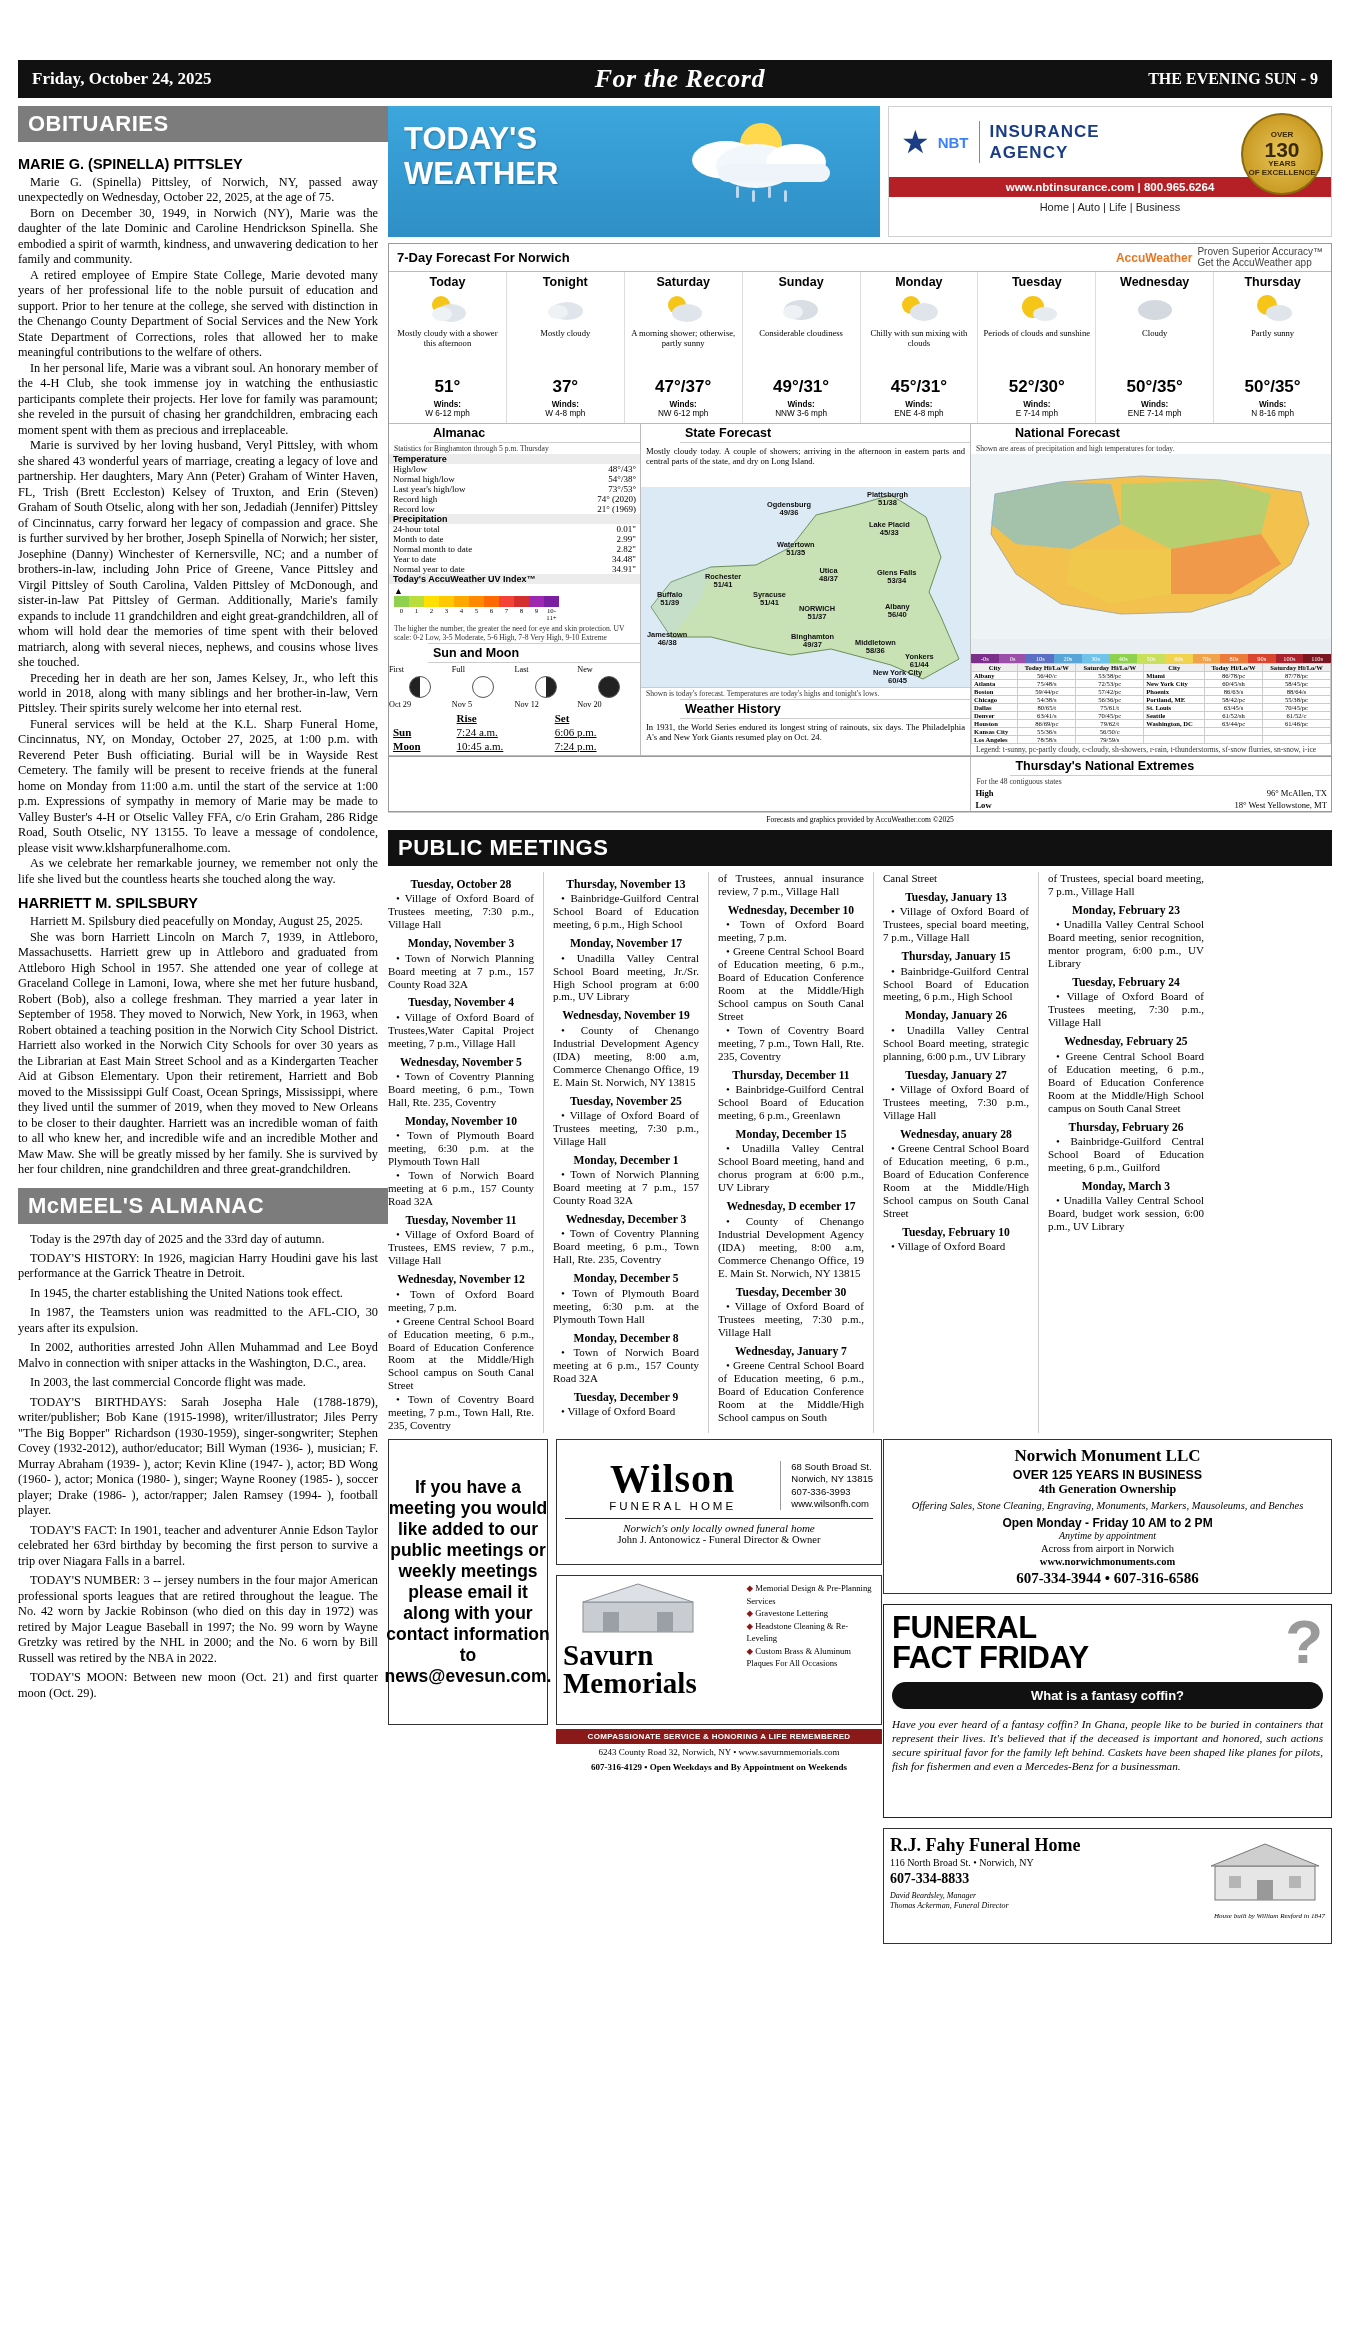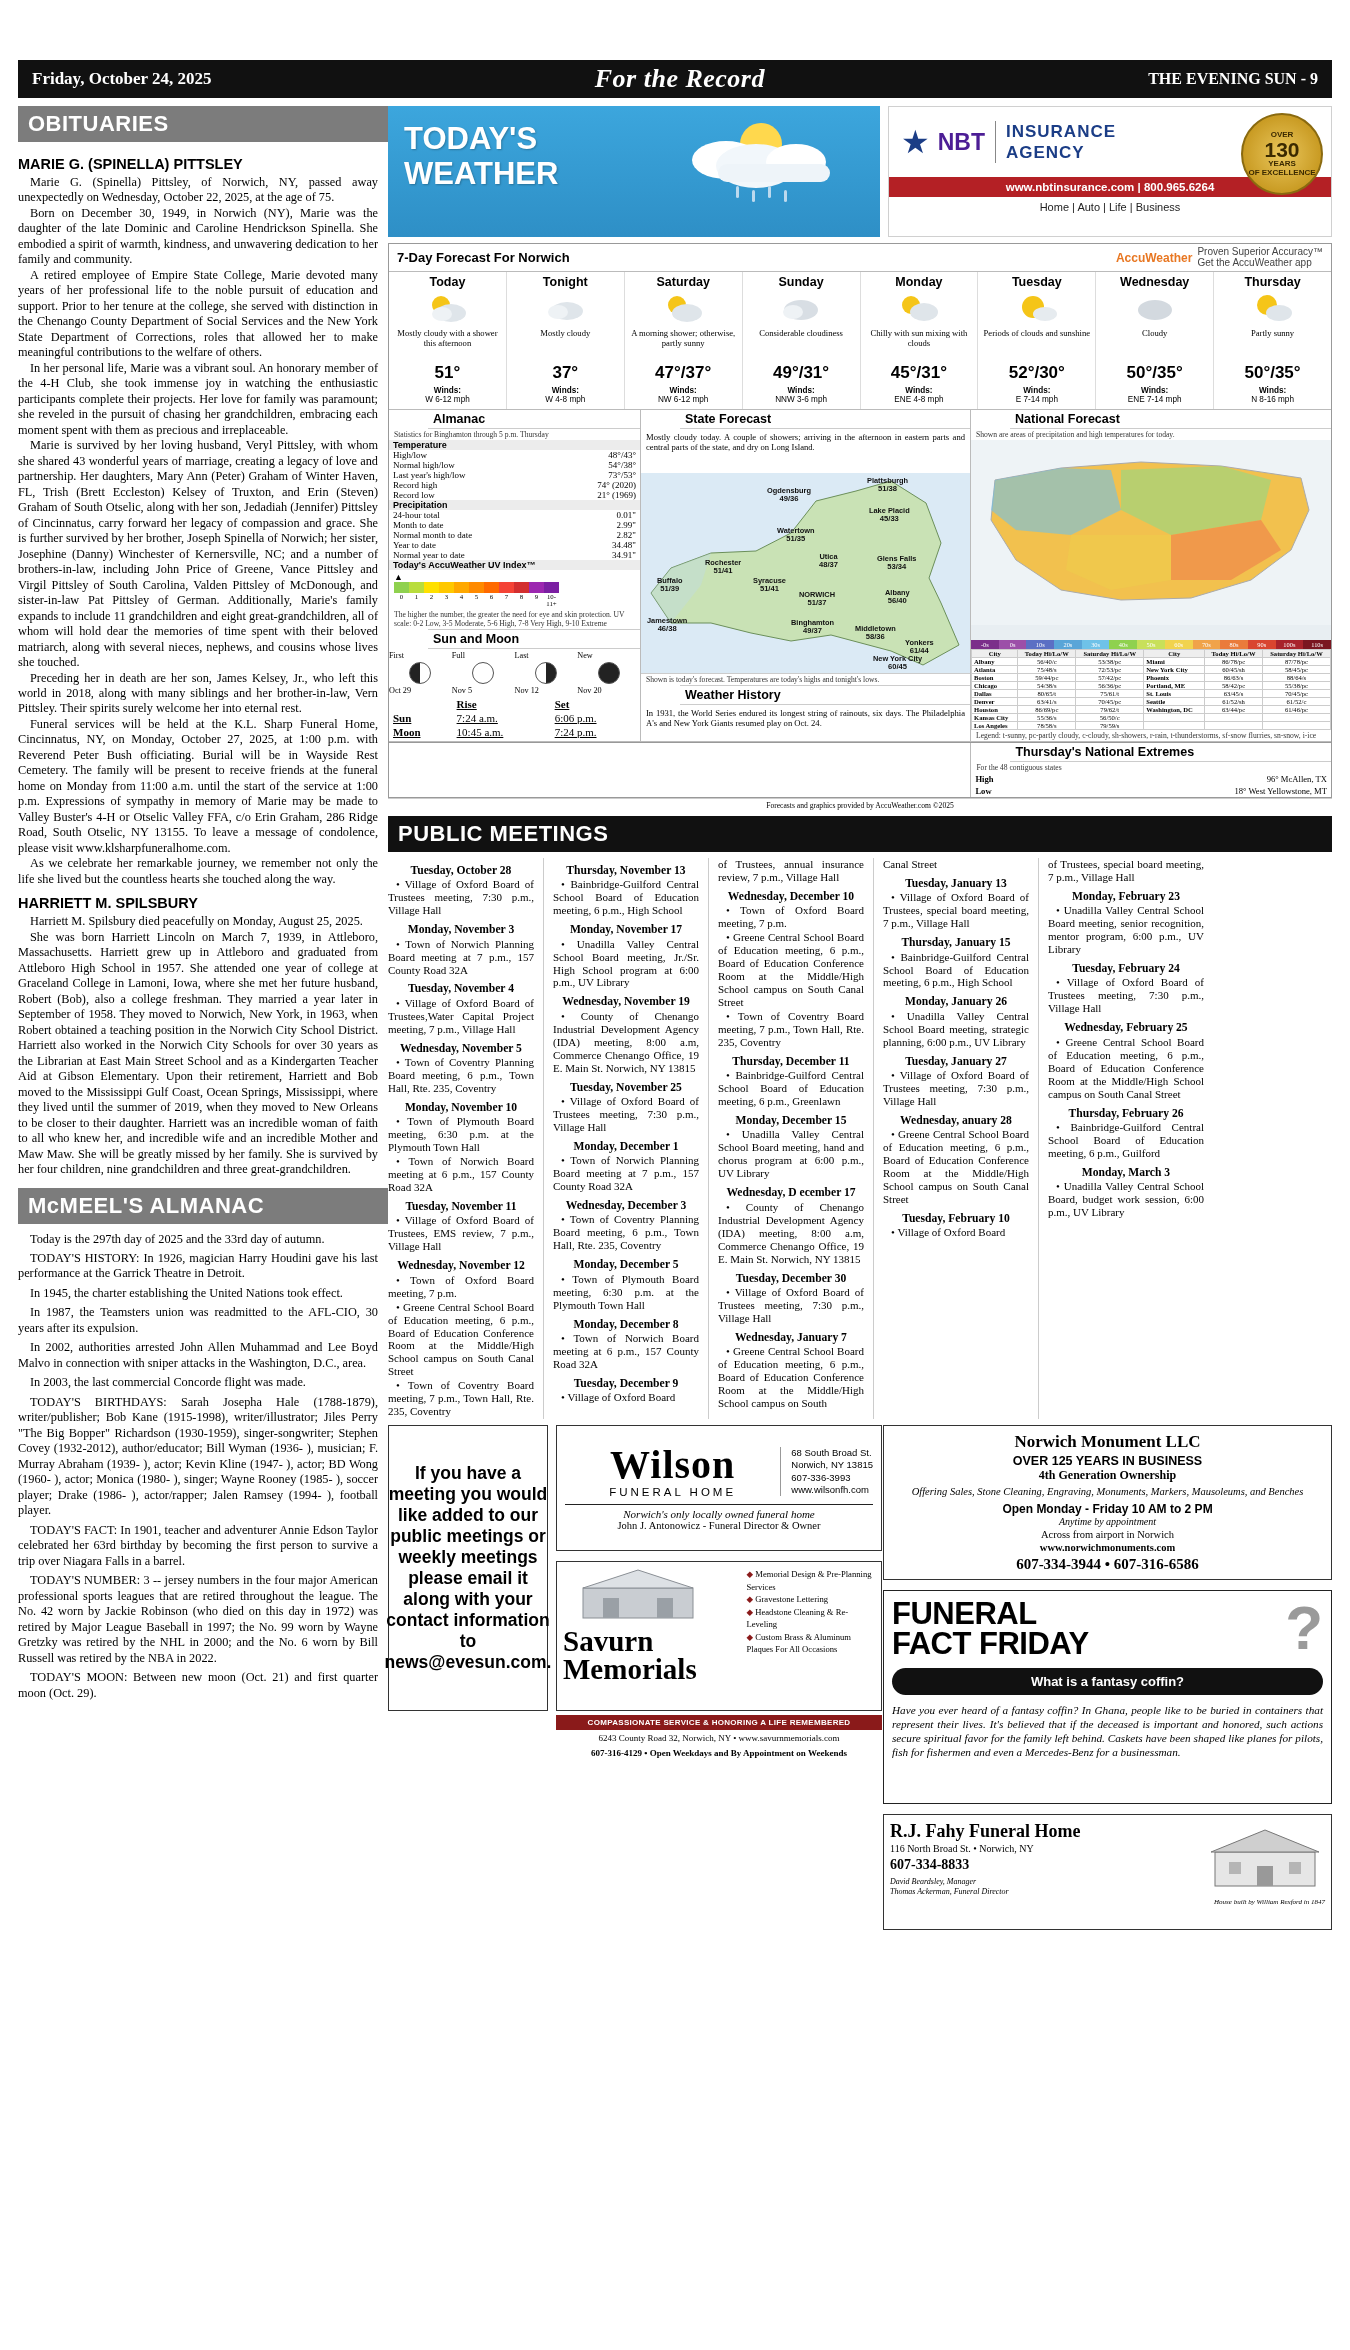--- a/index.html
+++ b/index.html
@@ -47,21 +47,21 @@
   .wx-header .t{font-family:"Liberation Sans",sans-serif;font-weight:bold;font-size:13px;}
   .wx-header .acc{font-family:"Liberation Sans",sans-serif;font-size:10px;color:#444;display:flex;align-items:center;gap:5px;}
   .acc-logo{font-weight:bold;color:#e87722;font-size:12px;}
 
   .days{display:flex;border-bottom:1px solid #bbb;}
   .day{flex:1;border-right:1px solid #ddd;text-align:center;padding:3px 2px 5px 2px;box-sizing:border-box;}
   .day:last-child{border-right:none;}
   .day .dn{font-family:"Liberation Sans",sans-serif;font-weight:bold;font-size:12.5px;}
   .day .ico{height:40px;display:flex;align-items:center;justify-content:center;}
   .day .desc{font-size:8.6px;line-height:1.12;min-height:32px;padding:0 3px;}
-  .day .tmp{font-family:"Liberation Sans",sans-serif;font-weight:bold;font-size:17px;margin-top:2px;}
+  .day .tmp{font-family:"Liberation Sans",sans-serif;font-weight:bold;font-size:17px;margin-top:16px;}
   .day .wl{font-size:8.2px;font-weight:bold;margin-top:3px;font-family:"Liberation Sans",sans-serif;}
   .day .wv{font-size:8.2px;font-family:"Liberation Sans",sans-serif;}
 
   .wx-lower{display:flex;}
   .panel{border-right:1px solid #bbb;box-sizing:border-box;}
   .panel:last-child{border-right:none;}
   .panel-t{font-family:"Liberation Sans",sans-serif;font-weight:bold;font-size:12.5px;padding:2px 5px;border-bottom:1px solid #ccc;margin-left:39px;}
   .almanac-tbl{font-size:9px;width:100%;border-collapse:collapse;}
   .almanac-tbl td{padding:0px 4px;}
   .almanac-tbl td.r{text-align:right;}
@@ -211,21 +211,21 @@
                 <rect x="102" y="72" width="3" height="12" rx="1.5"></rect>
                 <rect x="118" y="76" width="3" height="12" rx="1.5"></rect>
               </g>
             </svg>
           </div>
 
           <div class="ad-nbt">
             <div class="nbt-top">
               <span class="nbt-star">★</span>
               <div>
-                <div style="font-family:'Liberation Sans',sans-serif;font-weight:bold;font-size:23px;color:#4c1d95;">NBT</div>
+                <div style="font-family:'Liberation Sans',sans-serif;font-weight:bold;font-size:15px;color:#3b82f6;">NBT</div>
               </div>
               <div style="border-left:1px solid #888;margin-left:10px;padding-left:10px;">
                 <div class="nbt-name">INSURANCE</div>
                 <div class="nbt-name">AGENCY</div>
               </div>
             </div>
             <div class="nbt-seal">
               <div>OVER</div>
               <div class="big">130</div>
               <div>YEARS</div>

